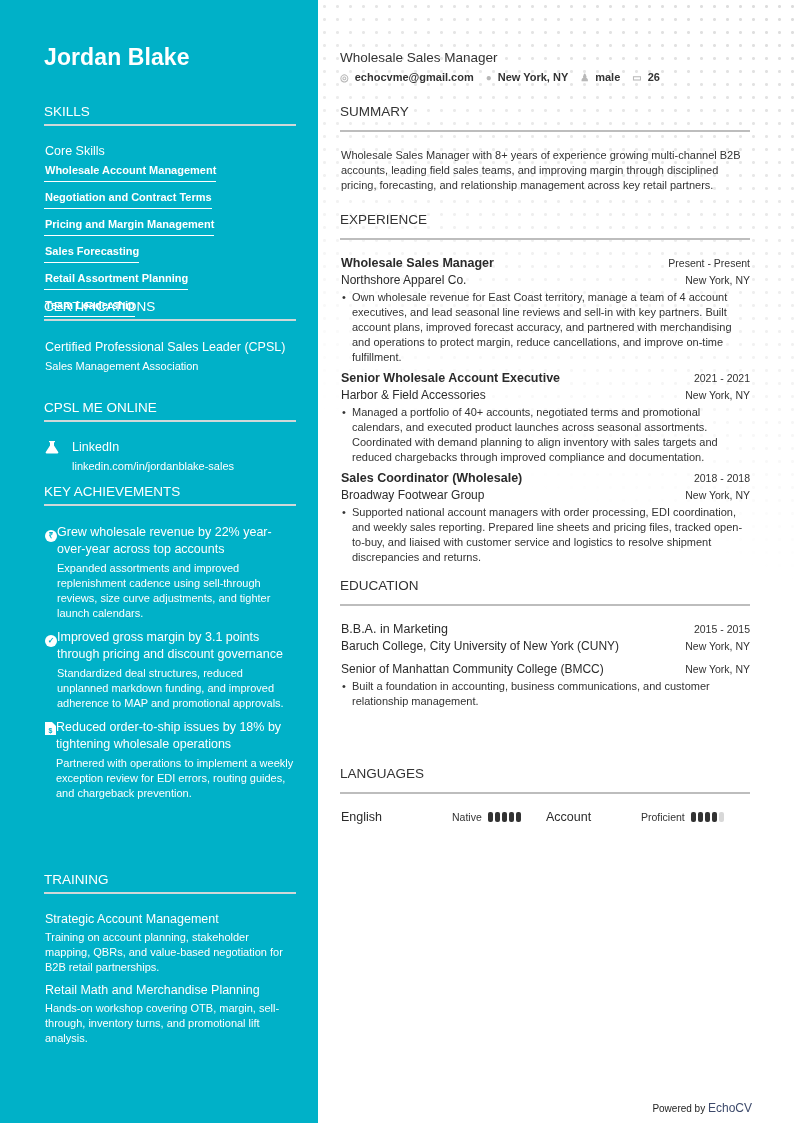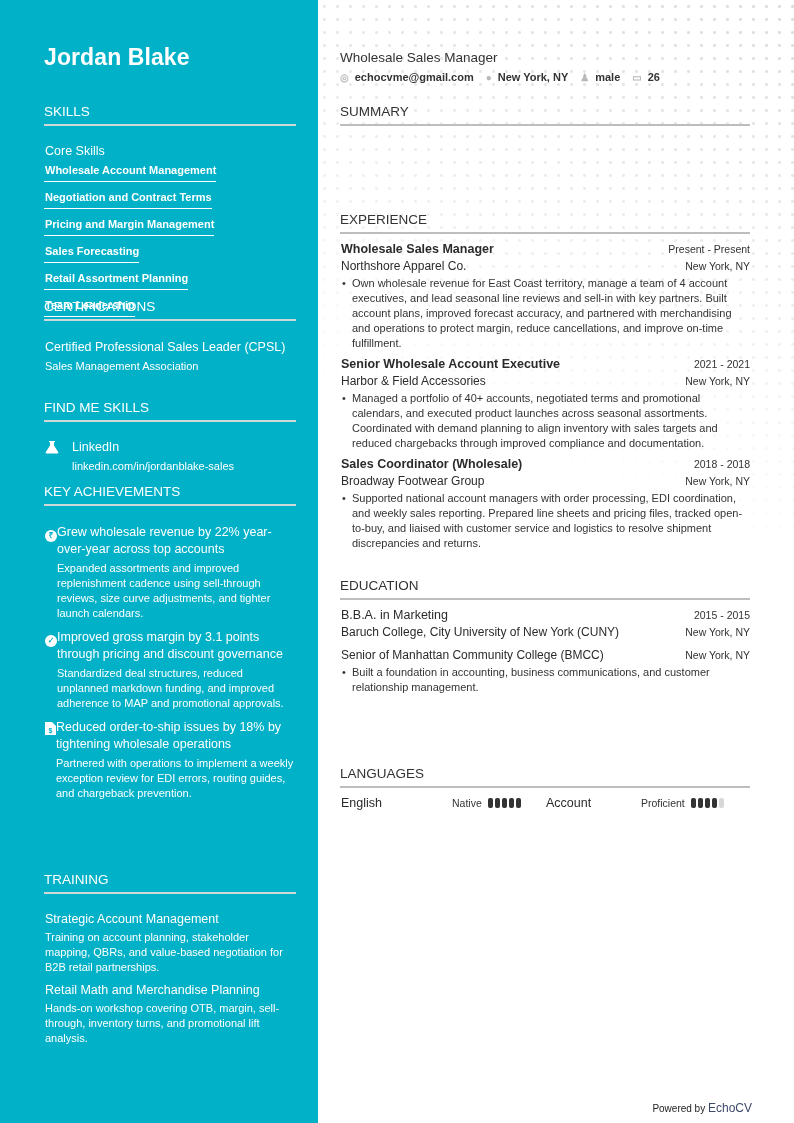--- a/index.html
+++ b/index.html
@@ -70,22 +70,22 @@
   
   .job-title { position: absolute; top: 50px; left: 22px; font-size: 13.5px; color: #333; }
   .contact {
     position: absolute; top: 71px; left: 22px; display: flex; align-items: center;
     font-size: 11px; font-weight: bold; color: #333;
   }
   .contact .ic { color: #b8b8b8; font-size: 10px; margin-right: 6px; }
   .contact .val { margin-right: 12px; }
   .msection { position: absolute; left: 22px; width: 410px; }
   .m-title {
-    font-size: 13.5px; color: #333; padding-bottom: 5px;
-    border-bottom: 2px solid #bdbdbd; margin-bottom: 8px;
+    font-size: 13.5px; color: #333; padding-bottom: 11px;
+    border-bottom: 2px solid #bdbdbd; margin-bottom: 16px;
   }
   .summary { font-size: 11px; line-height: 15px; color: #333; padding-left: 1px; }
   .entry { margin-bottom: 6px; }
   .row { display: flex; justify-content: space-between; align-items: baseline; }
   .e-title { font-size: 12.5px; font-weight: bold; color: #2b2b2b; padding-left: 1px; }
   .e-title.normal { font-weight: normal; }
   .e-date { font-size: 10.5px; color: #333; }
   .e-org { font-size: 12px; color: #2b2b2b; padding-left: 1px; margin-top: 3px; }
   .e-loc { font-size: 10.5px; color: #333; }
   .bullets { list-style: none; margin-top: 3px; }
@@ -127,21 +127,21 @@
       </div>
   </section>
 
   <section class="side-section" style="top:299px">
     <div class="side-title">CERTIFICATIONS</div>
     <div class="cert-name">Certified Professional Sales Leader (CPSL)</div>
     <div class="cert-org">Sales Management Association</div>
   </section>
 
   <section class="side-section" style="top:400px">
-    <div class="side-title">FIND ME SKILLS</div>
+    <div class="side-title">CPSL ME ONLINE</div>
     <div class="online-row">
       <div class="icon-col">
         <svg width="14" height="13" viewBox="0 0 14 13">
             <path d="M4 0h6v1.2H9v3.3l4.2 6.5c.4.7 0 1.5-.8 1.5H1.6c-.8 0-1.2-.8-.8-1.5L5 4.5V1.2H4z" fill="#fff"></path>
           </svg>
       </div>
       <div>
         <div class="online-label">LinkedIn</div>
         <div class="online-url">linkedin.com/in/jordanblake-sales</div>
       </div>
@@ -195,20 +195,21 @@
     <span class="ic">●</span>
     <span class="val">New York, NY</span>
     <span class="ic">♟</span>
     <span class="val">male</span>
     <span class="ic">▭</span>
     <span class="val">26</span>
   </div>
 
   <section class="msection" style="top:104px">
     <div class="m-title">SUMMARY</div>
+    <p class="summary">Wholesale Sales Manager with 8+ years of experience growing multi-channel B2B accounts, leading field sales teams, and improving margin through disciplined pricing, forecasting, and relationship management across key retail partners.</p>
   </section>
 
   <section class="msection" style="top:212px">
     <div class="m-title">EXPERIENCE</div>
     <div id="exp-list">
         <div class="entry">
           <div class="row">
             <span class="e-title">Wholesale Sales Manager</span>
             <span class="e-date">Present - Present</span>
           </div>

